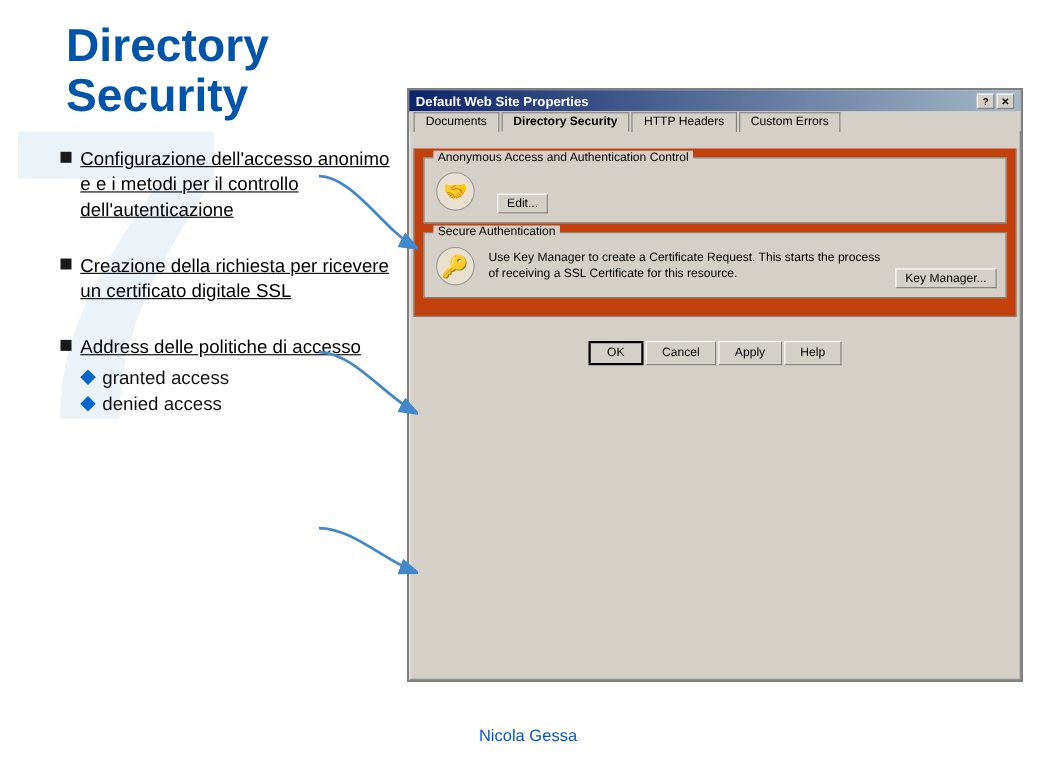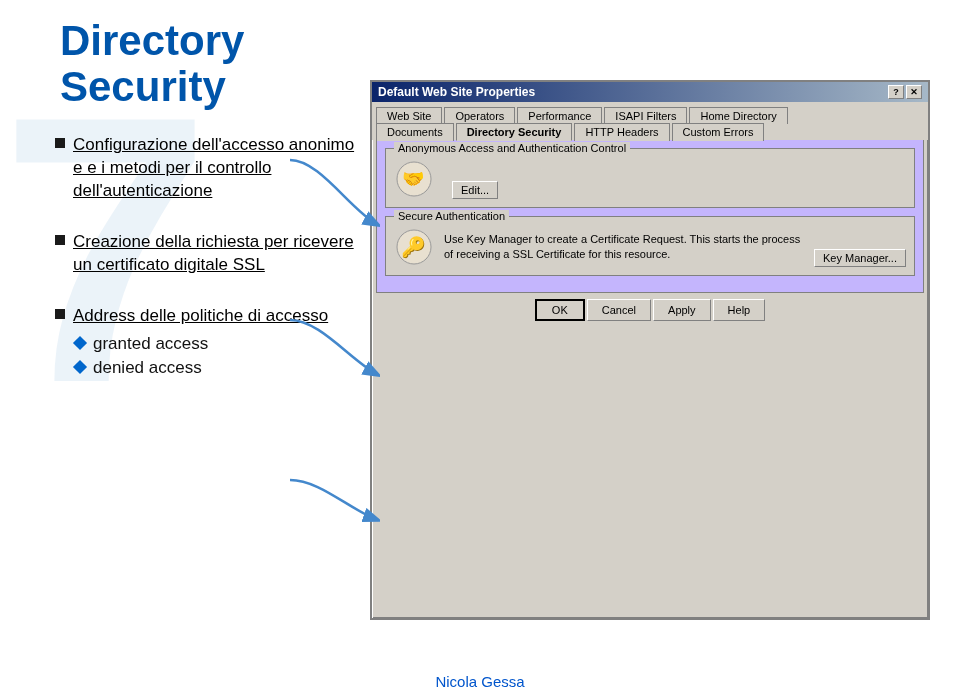--- a/index.html
+++ b/index.html
@@ -94,21 +94,21 @@
     }
 
     .sub-bullet-text {
       font-size: 17px;
       color: #111;
     }
 
     
     .footer-name {
       position: absolute;
-      bottom: 4px;
+      bottom: 16px;
       left: 0;
       width: 960px;
       text-align: center;
       font-size: 15px;
       color: #0055cc;
       z-index: 10;
     }
 
     
     .dialog-area {
@@ -331,35 +331,28 @@
   <div class="win-dialog">
 
     <div class="win-titlebar">
       <span>Default Web Site Properties</span>
       <div class="win-titlebar-buttons">
         <div class="win-btn">?</div>
         <div class="win-btn">✕</div>
       </div>
     </div>
 
-    <div class="tab-bar">
-      <div class="tab">Web Site</div>
-      <div class="tab">Operators</div>
-      <div class="tab">Performance</div>
-      <div class="tab">ISAPI Filters</div>
-      <div class="tab">Home Directory</div>
-    </div>
     <div class="tab-bar" style="padding-top:0; margin-top:-1px;">
       <div class="tab">Documents</div>
       <div class="tab active">Directory Security</div>
       <div class="tab">HTTP Headers</div>
       <div class="tab">Custom Errors</div>
     </div>
 
-    <div style="margin: 0 4px; border: 1px solid #808080; border-top: none; background: #c4b5fd; padding: 8px;">
+    <div style="margin: 16px 4px; border: 1px solid #808080; border-top: none; background: #c2410c; padding: 8px;">
 
       <div class="section-box">
         <span class="section-legend">Anonymous Access and Authentication Control</span>
         <div class="section-inner">
           <div class="section-icon">
 
             <svg width="38" height="38" viewBox="0 0 38 38">
               <ellipse cx="19" cy="19" rx="17" ry="17" fill="#e8e0d0" stroke="#999" stroke-width="1"></ellipse>
               <text x="19" y="25" text-anchor="middle" font-size="18">🤝</text>
             </svg>

